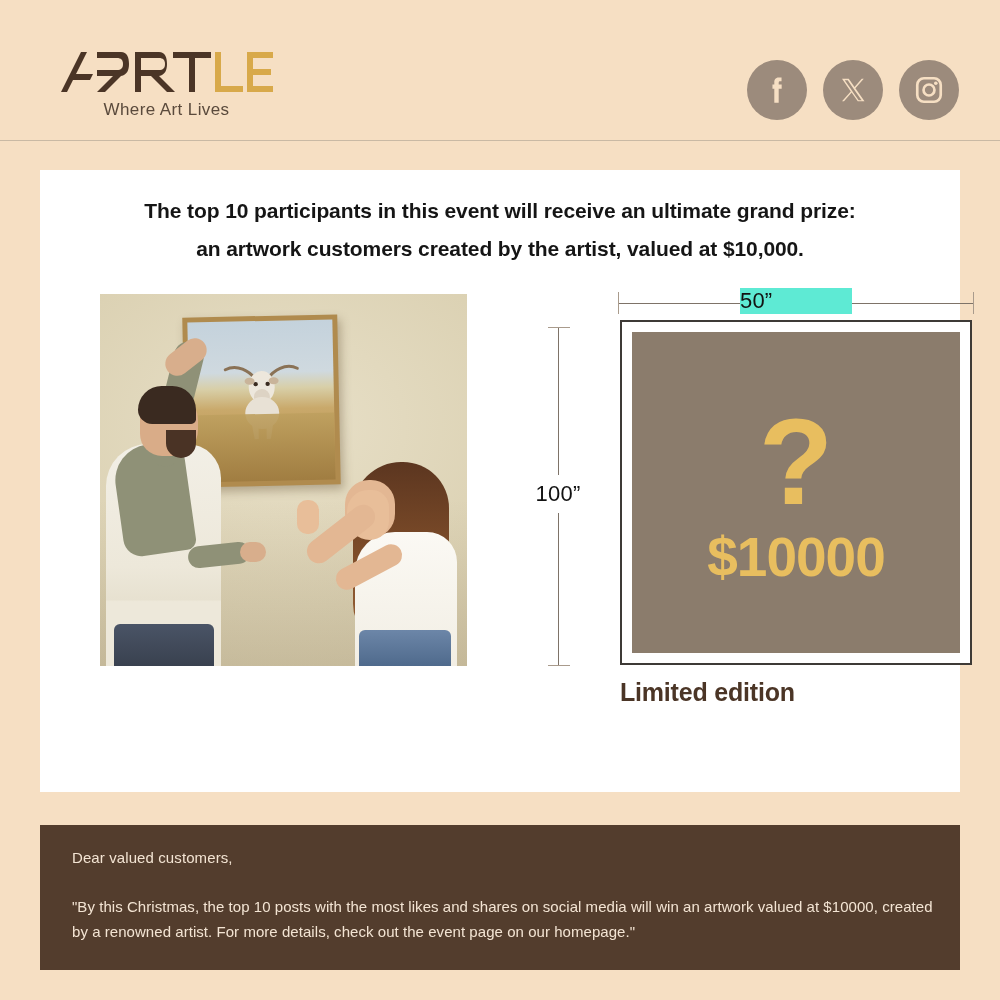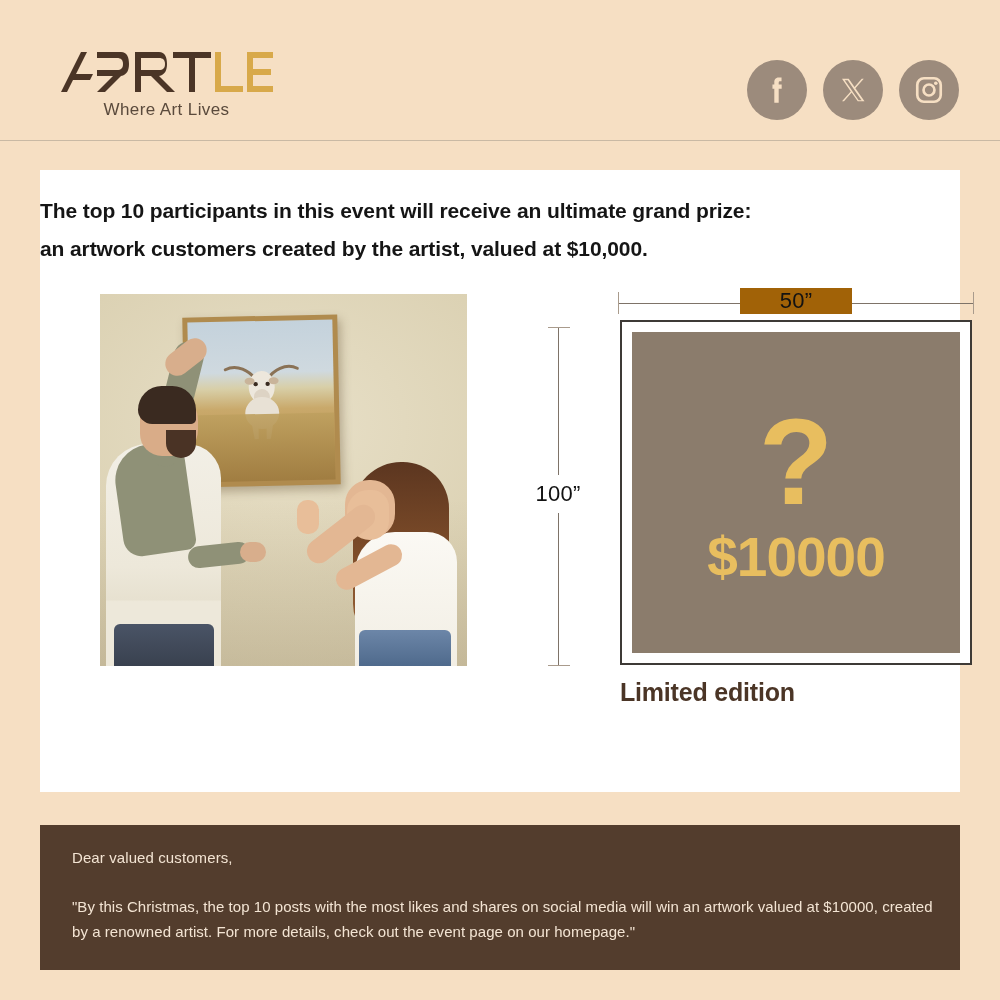--- a/index.html
+++ b/index.html
@@ -69,21 +69,21 @@
     position: absolute;
     left: 40px; top: 170px;
     width: 920px; height: 622px;
     background: #FFFFFF;
   }
 
   .headline {
     position: absolute;
     left: 0; top: 22px;
     width: 920px;
-    text-align: left;
+    text-align: center;
     color: #151515;
     font-weight: bold;
     font-size: 21px;
     line-height: 38px;
     letter-spacing: -0.1px;
   }
   .headline .l2 { display: block; }
 
   
   .photo-wrap {
@@ -303,22 +303,22 @@
     position: absolute;
     top: 12px; width: 1px; height: 22px;
     background: #A99B8C;
   }
   .dim-h-tick-l { left: 118px; }
   .dim-h-tick-r { left: 473px; }
   .dim-h-label {
     position: absolute;
     left: 240px; top: 8px;
     width: 112px;
-    text-align: center;
-    background: #a16207;
+    text-align: left;
+    background: #5eead4;
     font-size: 22px;
     color: #121212;
     letter-spacing: 0.2px;
   }
 
   
   .dim-v-line {
     position: absolute;
     left: 58px; top: 47px;
     width: 1px; height: 338px;

